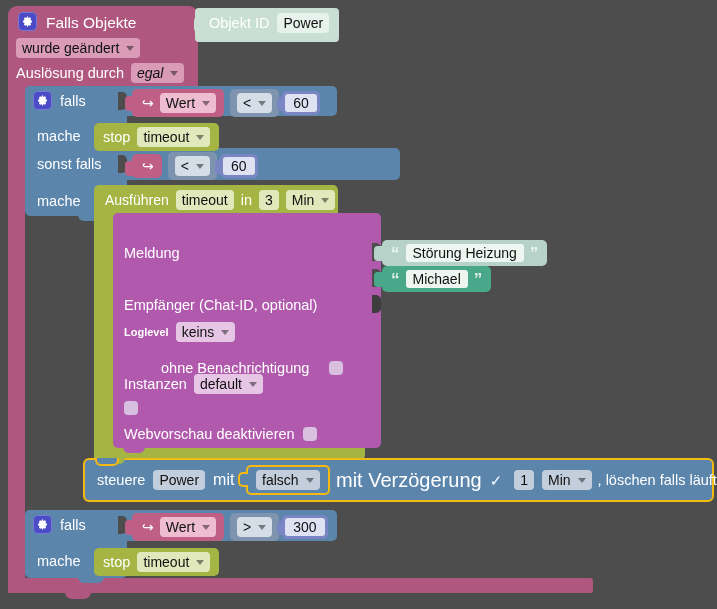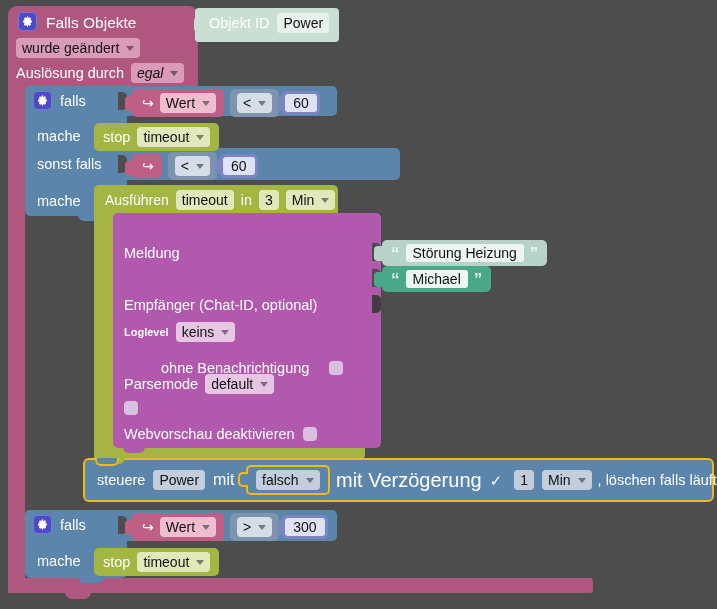--- a/index.html
+++ b/index.html
@@ -275,21 +275,21 @@
       <i class="caret"></i>
     </span>
   </div>
 
   <div class="blk row" style="left:124px; top:361px; gap:20px;margin-left:37px;">
     <span class="lbl" style="font-size:14.5px;">ohne Benachrichtigung</span>
     <span class="chk"></span>
   </div>
 
   <div class="blk row" style="left:124px; top:374px; gap:7px;">
-    <span class="lbl" style="font-size:14.5px;">Parsemode</span>
+    <span class="lbl" style="font-size:14.5px;">Instanzen</span>
     <span class="field purplefield">
       <span>default</span>
       <i class="caret"></i>
     </span>
   </div>
 
   <div class="blk row" style="left:124px; top:401px; gap:8px;">
     <span class="chk"></span>
   </div>
 

